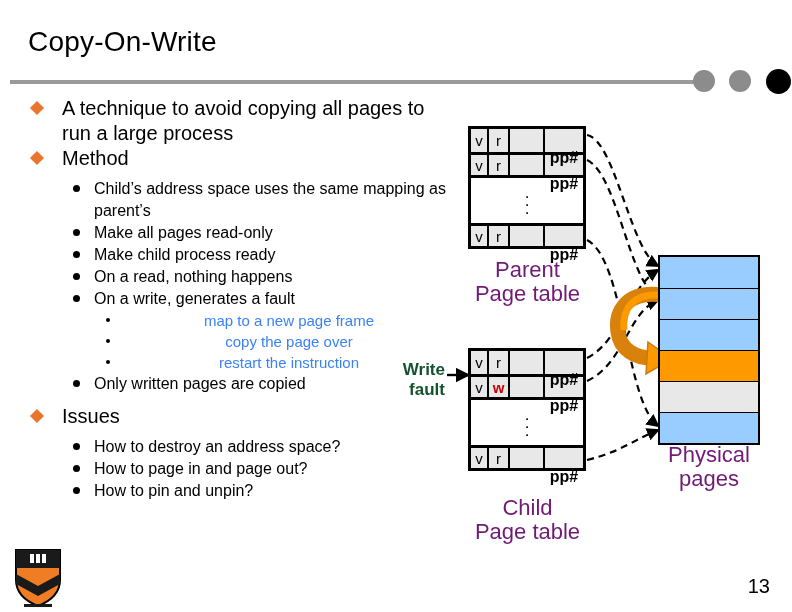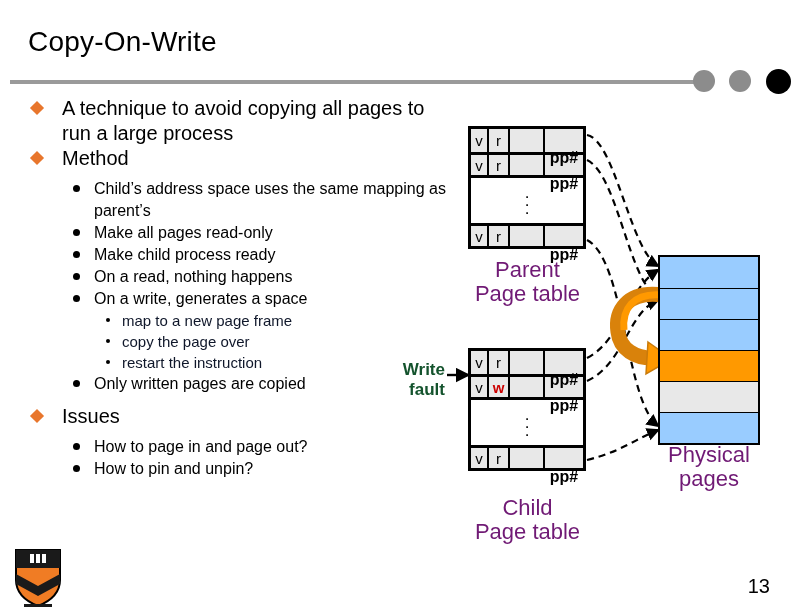--- a/index.html
+++ b/index.html
@@ -99,21 +99,22 @@
   }
   ul.lvl3 {
     margin-top: 0px;
     margin-left: 6px;
   }
   li.l3 {
     position: relative;
     padding-left: 22px;
     font-size: 15px;
     line-height: 21px;
-    color: #0f172a;
+    color: #3b82f6;
+    text-align: center;
   }
   li.l3 > .bm3 {
     position: absolute;
     left: 6px;
     top: 8px;
     width: 4px;
     height: 4px;
     border-radius: 50%;
     background: #000000;
   }
@@ -245,21 +246,21 @@
           <li class="l2">
             <span class="bm2"></span>
             <span>Make child process ready</span>
           </li>
           <li class="l2">
             <span class="bm2"></span>
             <span>On a read, nothing happens</span>
           </li>
           <li class="l2">
             <span class="bm2"></span>
-            <span>On a write, generates a space</span>
+            <span>On a write, generates a fault</span>
             <ul class="lvl3">
               <li class="l3">
                 <span class="bm3"></span>
                 <span>map to a new page frame</span>
               </li>
               <li class="l3">
                 <span class="bm3"></span>
                 <span>copy the page over</span>
               </li>
               <li class="l3">
@@ -276,20 +277,24 @@
       </li>
 
       <div class="gap-issues"></div>
 
       <li class="l1">
         <span class="bm1"></span>
         <span>Issues</span>
         <ul class="lvl2">
           <li class="l2">
             <span class="bm2"></span>
+            <span>How to destroy an address space?</span>
+          </li>
+          <li class="l2">
+            <span class="bm2"></span>
             <span>How to page in and page out?</span>
           </li>
           <li class="l2">
             <span class="bm2"></span>
             <span>How to pin and unpin?</span>
           </li>
         </ul>
       </li>
 
     </ul>

